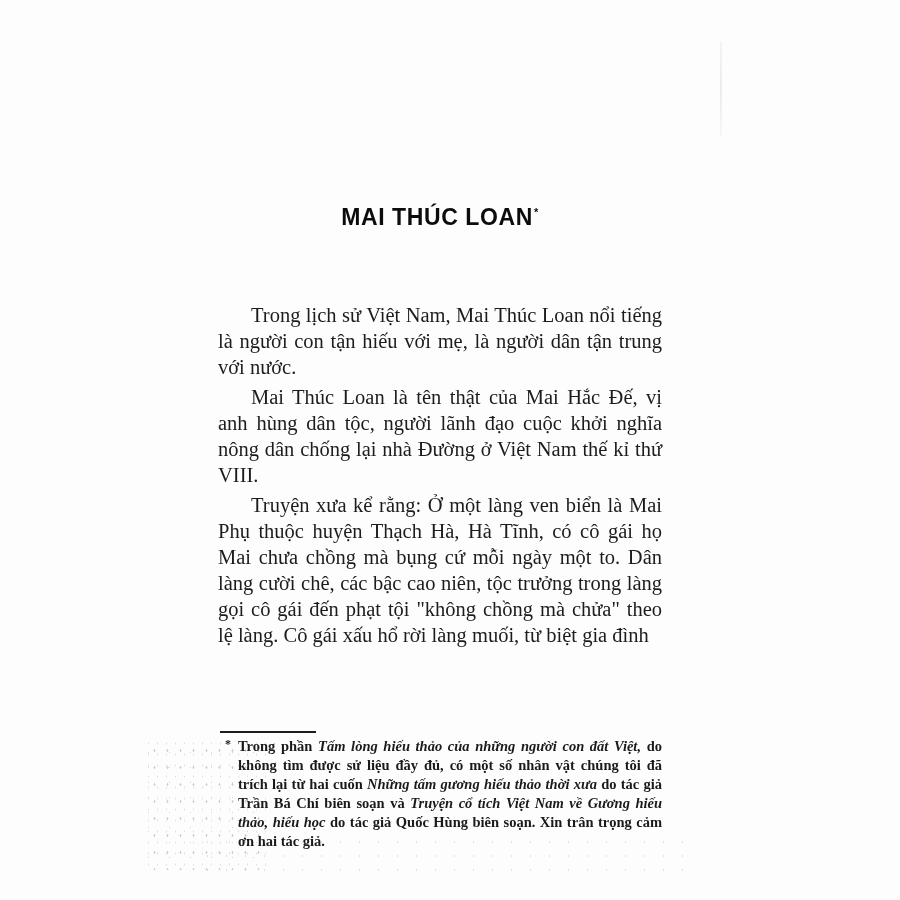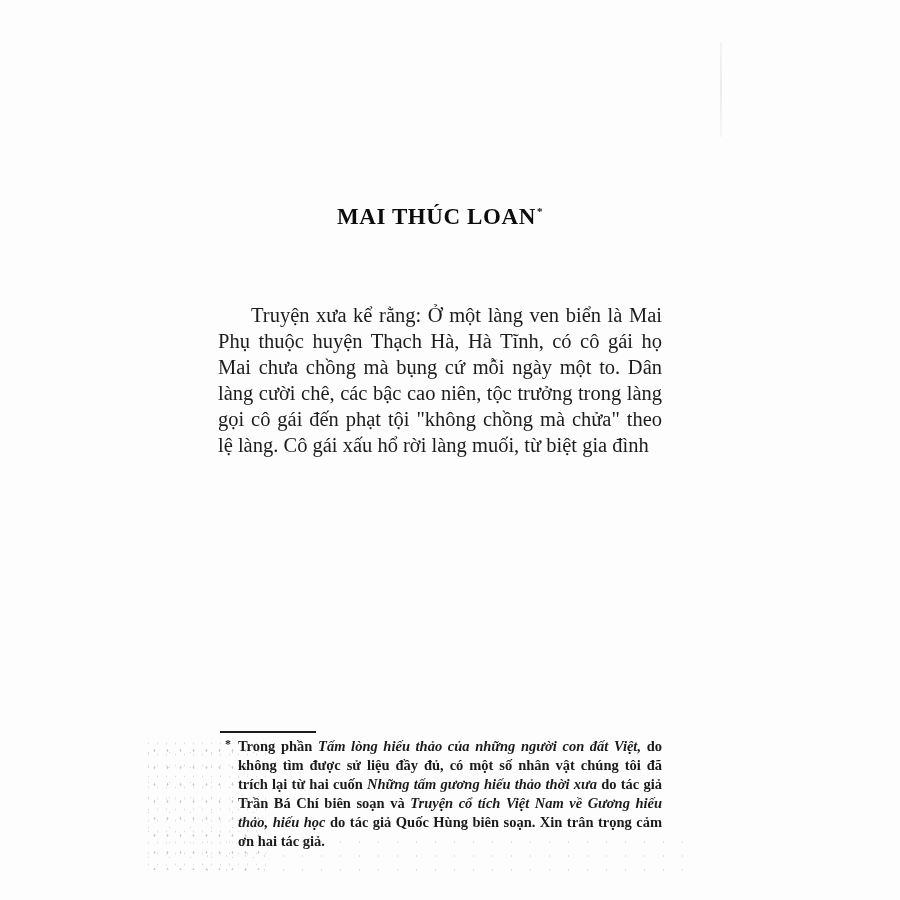--- a/index.html
+++ b/index.html
@@ -34,21 +34,21 @@
   .title-wrap {
     position: absolute;
     top: 204px;
     left: 0;
     width: 444px;
     text-align: center;
     white-space: nowrap;
   }
   .title {
     display: inline;
-    font-family: Liberation Serif, serif;
+    font-family: Liberation Sans, sans-serif;
     font-weight: 700;
     font-size: 23px;
     letter-spacing: 0.6px;
     color: #0c0c0c;
     margin: 0;
   }
   .title sup {
     font-size: 11px;
     vertical-align: 9px;
     margin-left: 1px;
@@ -133,20 +133,22 @@
 
   <div class="crease"></div>
 
   <div class="content">
 
     <div class="title-wrap">
       <h1 class="title"><span>MAI THÚC LOAN</span><sup>*</sup></h1>
     </div>
 
     <div class="body-text">
+      <p>Trong lịch sử Việt Nam, Mai Thúc Loan nổi tiếng là người con tận hiếu với mẹ, là người dân tận trung với nước.</p>
+      <p>Mai Thúc Loan là tên thật của Mai Hắc Đế, vị anh hùng dân tộc, người lãnh đạo cuộc khởi nghĩa nông dân chống lại nhà Đường ở Việt Nam thế kỉ thứ VIII.</p>
       <p>Truyện xưa kể rằng: Ở một làng ven biển là Mai Phụ thuộc huyện Thạch Hà, Hà Tĩnh, có cô gái họ Mai chưa chồng mà bụng cứ mỗi ngày một to. Dân làng cười chê, các bậc cao niên, tộc trưởng trong làng gọi cô gái đến phạt tội "không chồng mà chửa" theo lệ làng. Cô gái xấu hổ rời làng muối, từ biệt gia đình</p>
     </div>
 
     <div class="footnote-rule"></div>
 
     <div class="footnote">
       <span class="marker">*</span><span>Trong phần </span><span class="it">Tấm lòng hiếu thảo của những người con đất Việt,</span><span> do không tìm được sử liệu đầy đủ, có một số nhân vật chúng tôi đã trích lại từ hai cuốn </span><span class="it">Những tấm gương hiếu thảo thời xưa</span><span> do tác giả Trần Bá Chí biên soạn và </span><span class="it">Truyện cổ tích Việt Nam về Gương hiếu thảo, hiếu học</span><span> do tác giả Quốc Hùng biên soạn. Xin trân trọng cảm ơn hai tác giả.</span>
     </div>
 
   </div>

